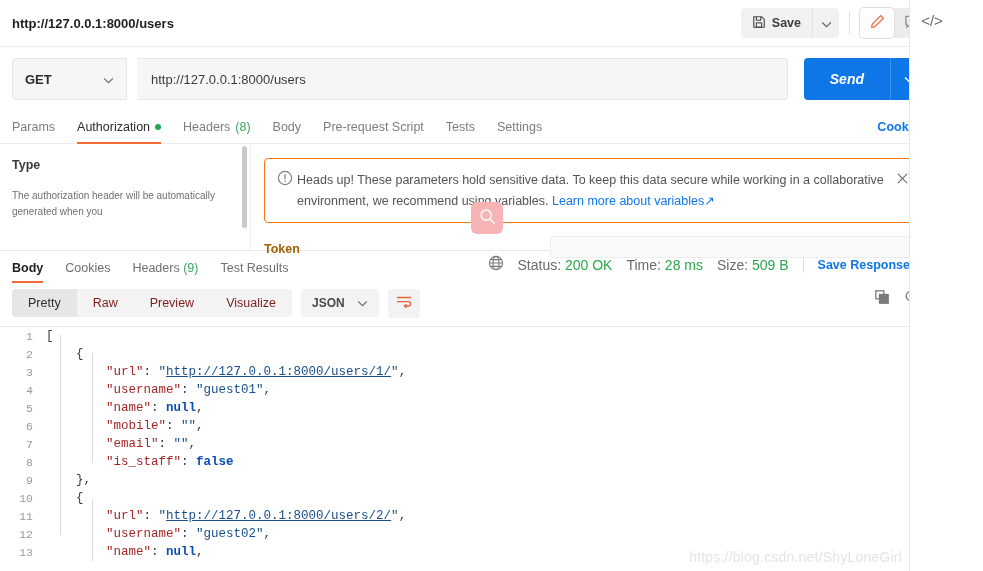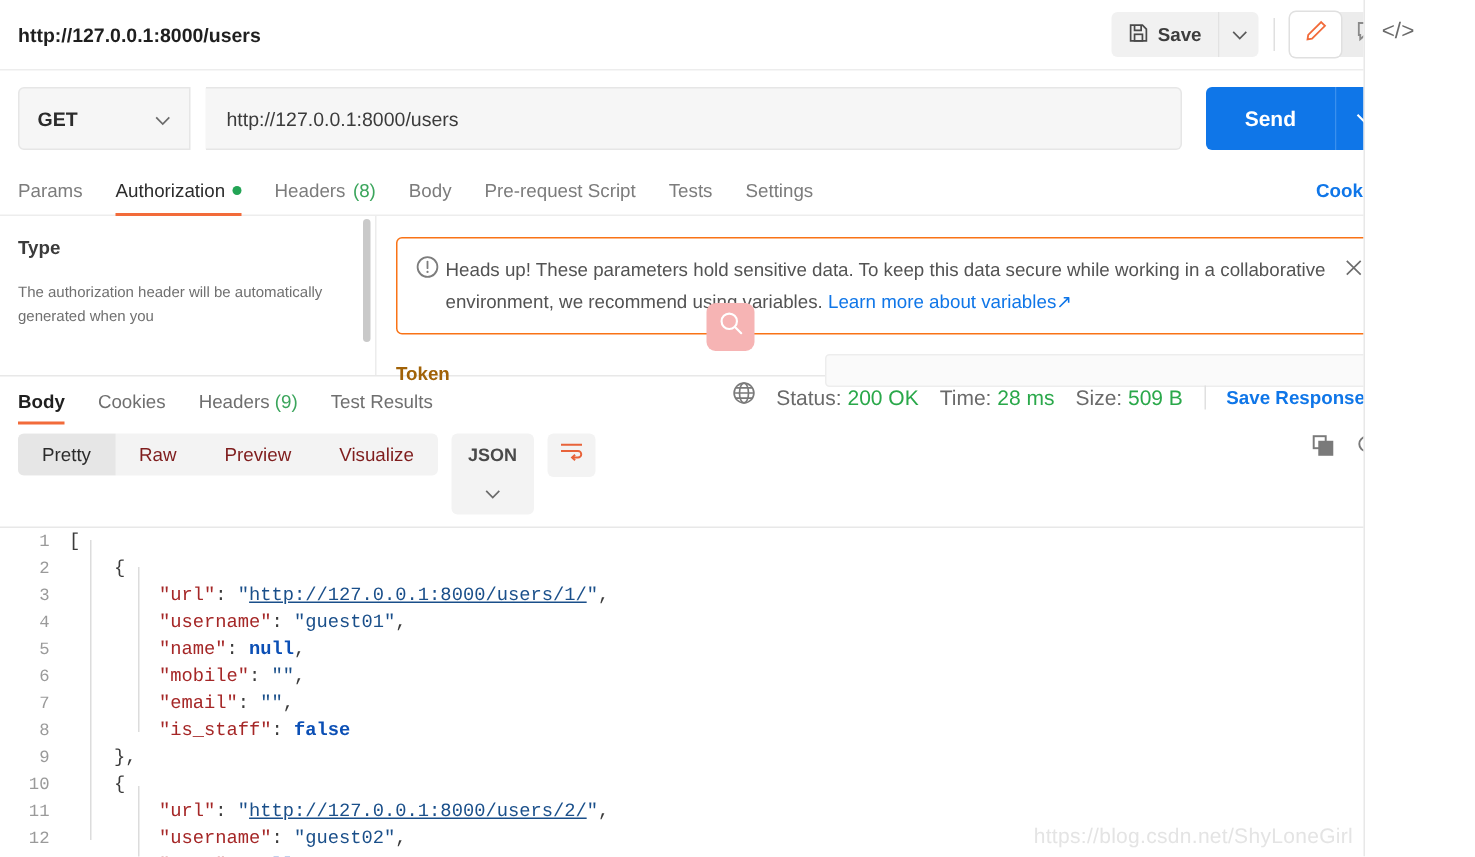--- a/index.html
+++ b/index.html
@@ -59,21 +59,21 @@
   .url-input {
     flex: 1; height: 42px; background: #f6f6f6; border: 1px solid #e6e6e6;
     border-left: none; border-radius: 0 4px 4px 0; padding: 0 14px;
     font-size: 13px; color: #3b3b3b; font-family: "Liberation Sans", sans-serif;
     display: flex; align-items: center;
   }
   .send-wrap { display: flex; margin-left: 6px; }
   .send-btn {
     height: 42px; padding: 4px 26px; background: #0f76e8; color: #fff;
     border: none; border-radius: 4px 0 0 4px; font-size: 14px; font-weight: bold;
-    font-family: "Liberation Sans", sans-serif; cursor: pointer;
+    font-family: "Liberation Sans", sans-serif; cursor: pointer; font-style: italic;
   }
   .send-caret {
     height: 42px; width: 38px; background: #0f76e8; border: none;
     border-left: 1px solid #3a90ee; border-radius: 0 4px 4px 0; cursor: pointer;
     display: flex; align-items: center; justify-content: center;
   }
 
   
   .req-tabs {
     display: flex; align-items: flex-end; height: 33px;
@@ -156,21 +156,21 @@
 
   .fmt-bar { display: flex; align-items: flex-start; gap: 9px; padding: 6px 12px 8px 12px; }
   .seg { display: flex; background: #f3f3f3; border-radius: 4px; overflow: hidden; }
   .seg-item {
     font-size: 12.5px; color: #7f1d1d; padding: 7px 16px; cursor: pointer;
   }
   .seg-item.active { background: #e6e6e6; color: #2c2c2c; }
   .json-select {
     display: flex; align-items: center; gap: 12px; background: #f3f3f3;
     border-radius: 4px; padding: 7px 11px; font-size: 12px; color: #4a4a4a;
-    font-weight: bold; cursor: pointer; flex-direction: column;
+    font-weight: bold; cursor: pointer;
   }
   .wrap-btn {
     width: 32px; height: 29px; background: #f3f3f3; border-radius: 4px;
     display: flex; align-items: center; justify-content: center; cursor: pointer;
   }
   .fmt-right { margin-left: auto; display: flex; align-items: center; gap: 14px; padding-right: 6px; }
 
   
   .code-area { position: relative; height: 234px; overflow: hidden; }
   .code-scroll {

